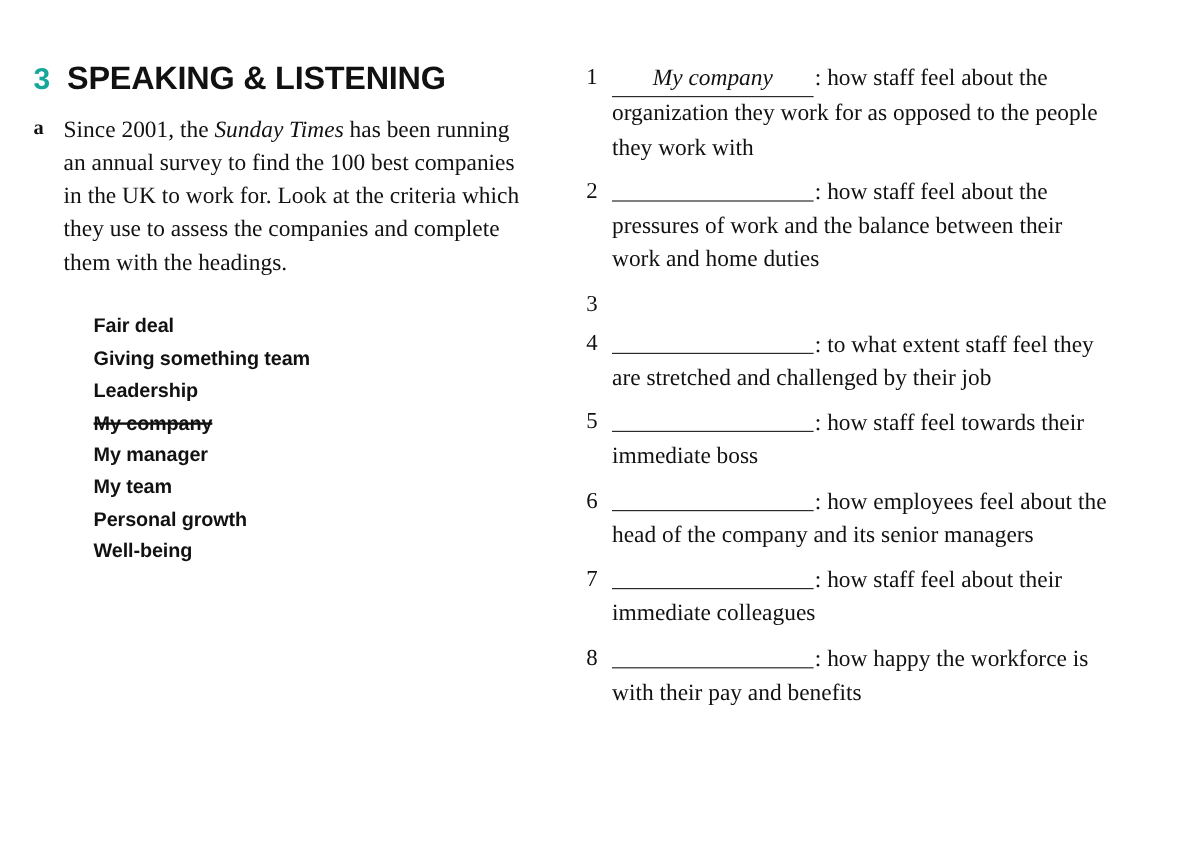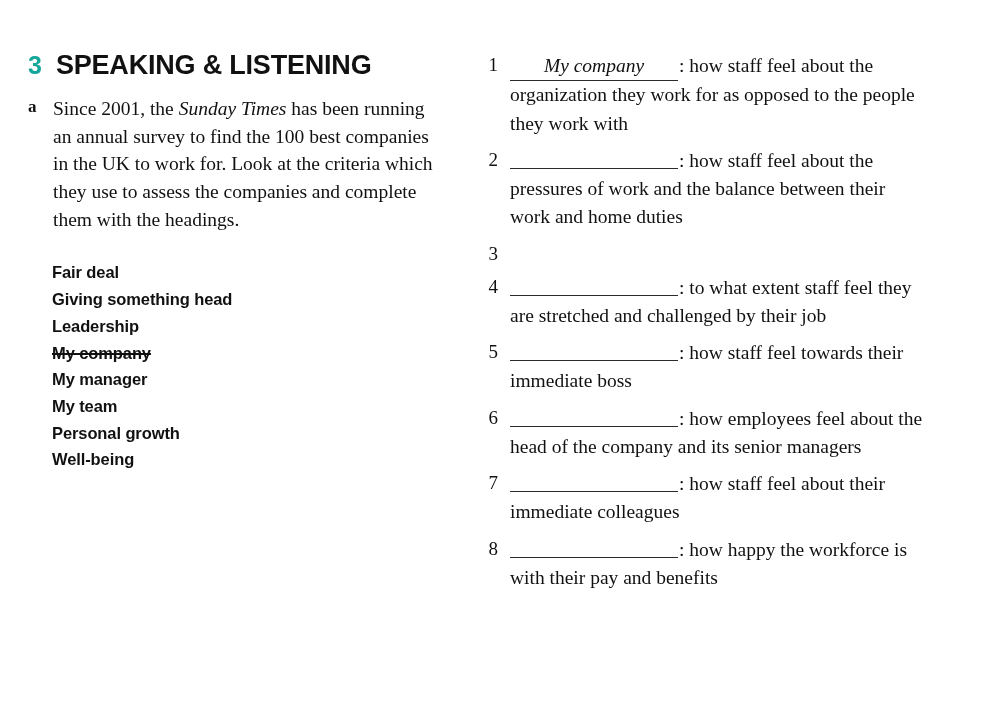--- a/index.html
+++ b/index.html
@@ -68,21 +68,21 @@
     font-size: 19.5px;
     line-height: 1.42;
     max-width: 380px;
   }
   .task-text em {
     font-style: italic;
   }
 
   .headings-list {
     margin-top: 26px;
-    margin-left: 24px;
+    margin-left: 50px;
     font-family: "Liberation Sans", sans-serif;
     font-size: 16.5px;
     font-weight: bold;
     line-height: 1.62;
     color: #111111;
   }
   .headings-list div {
     letter-spacing: -0.1px;
   }
   .headings-list div.struck {
@@ -146,21 +146,21 @@
       <span class="section-title">SPEAKING &amp; LISTENING</span>
     </div>
 
     <div class="task-row">
       <span class="task-letter">a</span>
       <span class="task-text"><span>Since 2001, the </span><em>Sunday Times</em><span> has been running an annual survey to find the 100 best companies in the UK to work for. Look at the criteria which they use to assess the companies and complete them with the headings.</span></span>
     </div>
 
     <div class="headings-list">
       <div>Fair deal</div>
-      <div>Giving something head</div>
+      <div>Giving something team</div>
       <div>Leadership</div>
       <div class="struck">My company</div>
       <div>My manager</div>
       <div>My team</div>
       <div>Personal growth</div>
       <div>Well-being</div>
     </div>
 
   </div>
 

